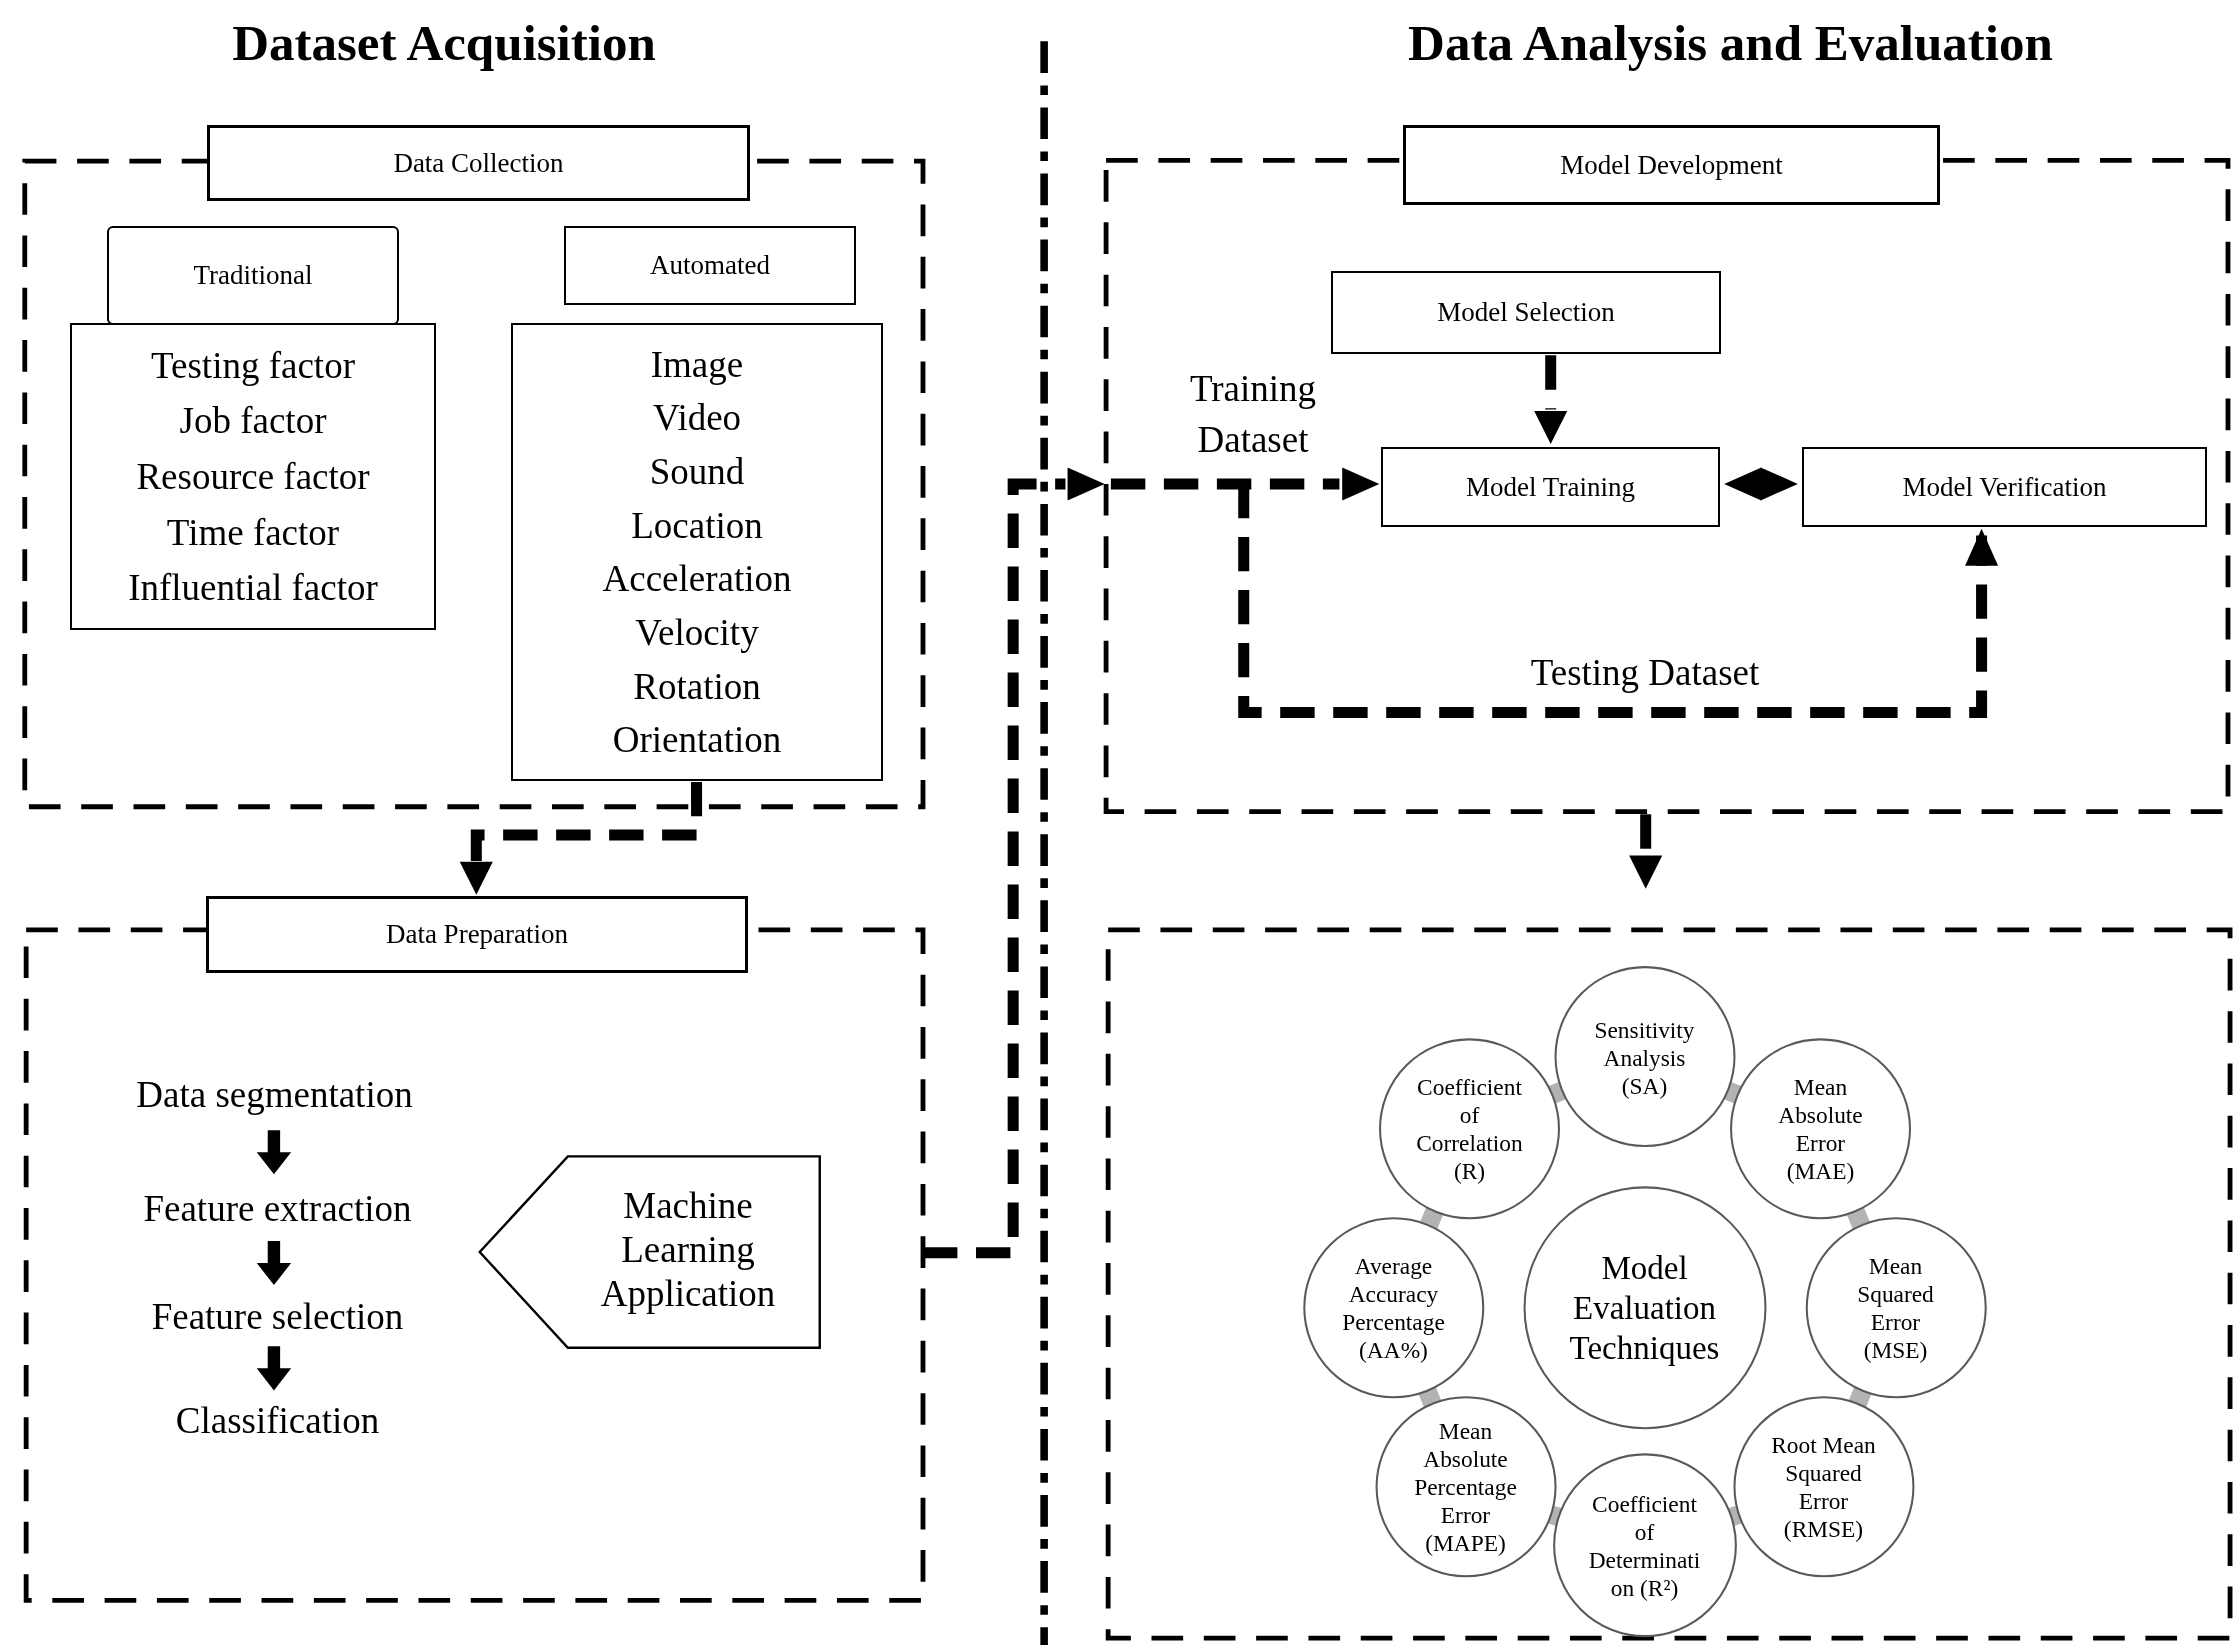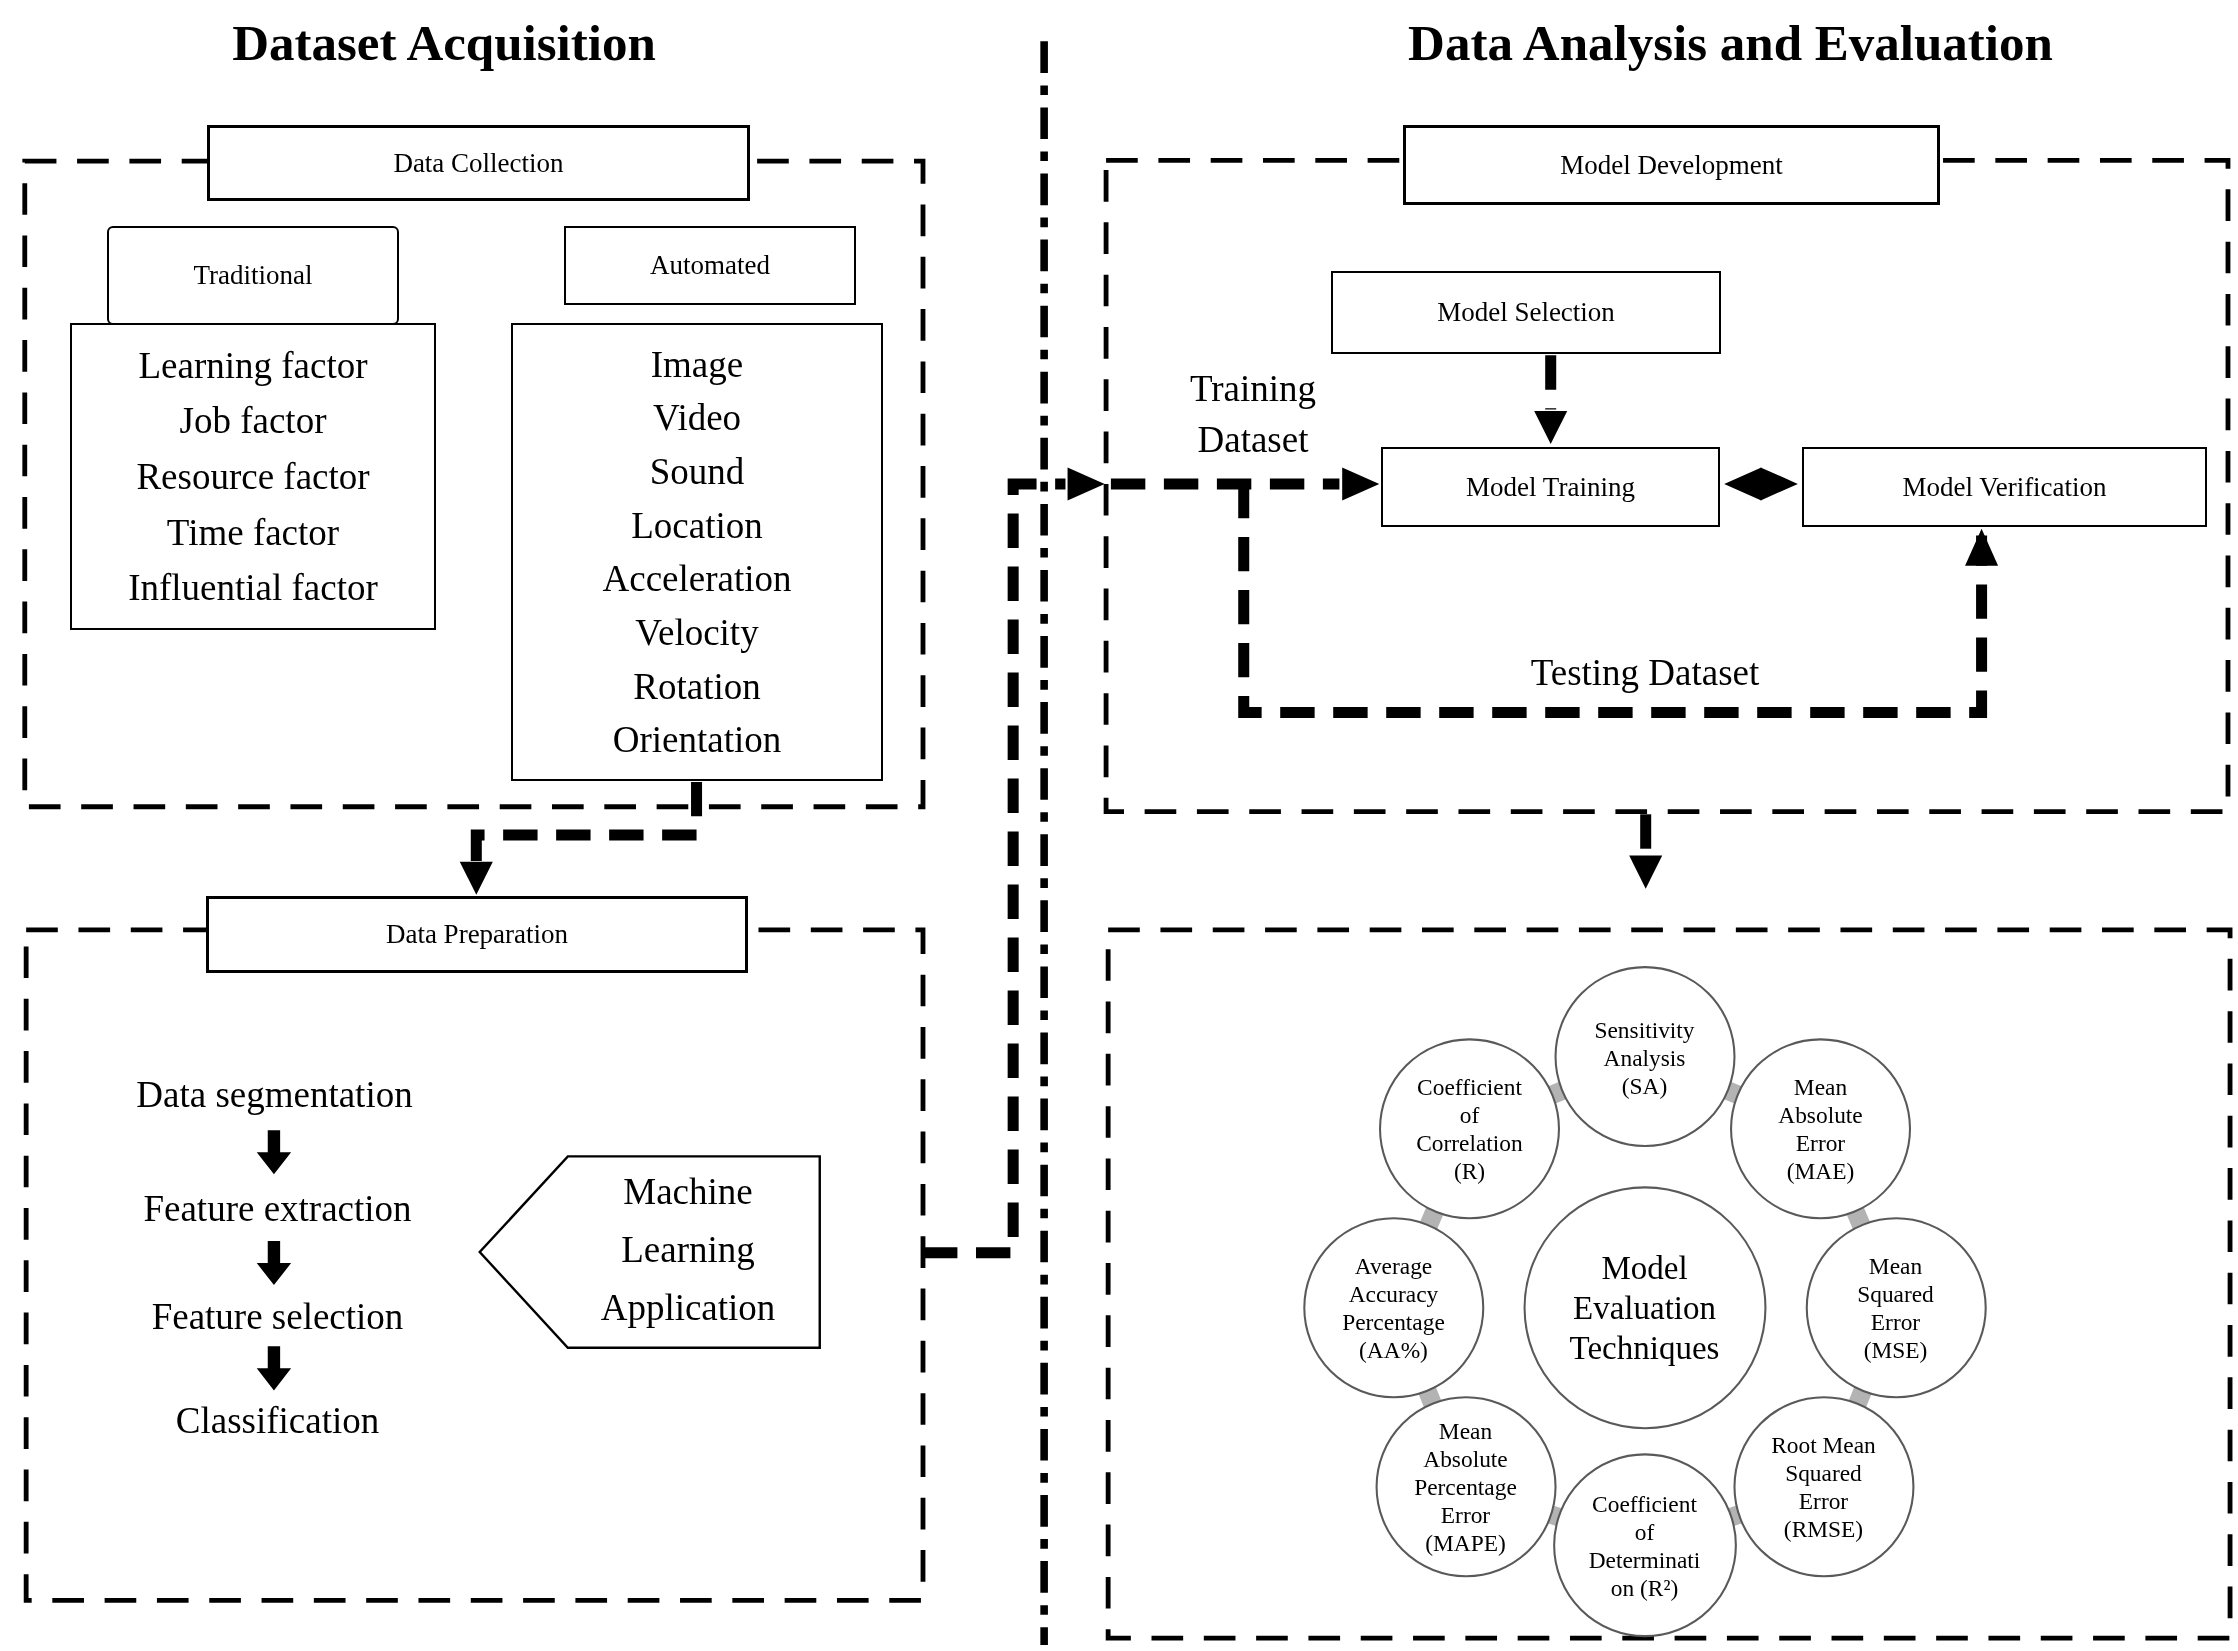--- a/index.html
+++ b/index.html
@@ -89,21 +89,21 @@
   </svg>
 
   <div class="title" style="left:162px;top:11px;width:564px;height:63px;">Dataset Acquisition</div>
   <div class="title" style="left:1359px;top:11px;width:743px;height:63px;">Data Analysis and Evaluation</div>
 
   <div class="box heavy" style="left:207px;top:125px;width:543px;height:76px;">Data Collection</div>
   <div class="box" style="left:107px;top:226px;width:292px;height:99px;border-radius:6px;">Traditional</div>
   <div class="box" style="left:564px;top:226px;width:292px;height:79px;">Automated</div>
 
   <div class="list" style="left:70px;top:323px;width:366px;height:307px;">
-    <div>Learning factor</div>
+    <div>Testing factor</div>
     <div>Job factor</div>
     <div>Resource factor</div>
     <div>Time factor</div>
     <div>Influential factor</div>
   </div>
 
   <div class="list" style="left:511px;top:323px;width:372px;height:458px;">
     <div>Image</div>
     <div>Video</div>
     <div>Sound</div>
@@ -114,21 +114,21 @@
     <div>Orientation</div>
   </div>
 
   <div class="box heavy" style="left:206px;top:896px;width:542px;height:77px;">Data Preparation</div>
 
   <div class="txt" style="left:82px;top:1072px;width:385px;height:44px;">Data segmentation</div>
   <div class="txt" style="left:85px;top:1186px;width:385px;height:44px;">Feature extraction</div>
   <div class="txt" style="left:85px;top:1294px;width:385px;height:44px;">Feature selection</div>
   <div class="txt" style="left:85px;top:1398px;width:385px;height:44px;">Classification</div>
 
-  <div class="txt pre" style="left:571px;top:1162px;width:234px;height:175px;line-height:58px;">Machine
+  <div class="txt pre" style="left:571px;top:1162px;width:234px;height:175px;line-height:44px;">Machine
 Learning
 Application</div>
 
   <div class="box heavy" style="left:1403px;top:125px;width:537px;height:80px;">Model Development</div>
   <div class="box" style="left:1331px;top:271px;width:390px;height:83px;">Model Selection</div>
   <div class="box" style="left:1381px;top:447px;width:339px;height:80px;">Model Training</div>
   <div class="box" style="left:1802px;top:447px;width:405px;height:80px;">Model Verification</div>
 
   <div class="txt pre" style="left:1136px;top:363px;width:234px;height:102px;line-height:51px;">Training
 Dataset</div>

